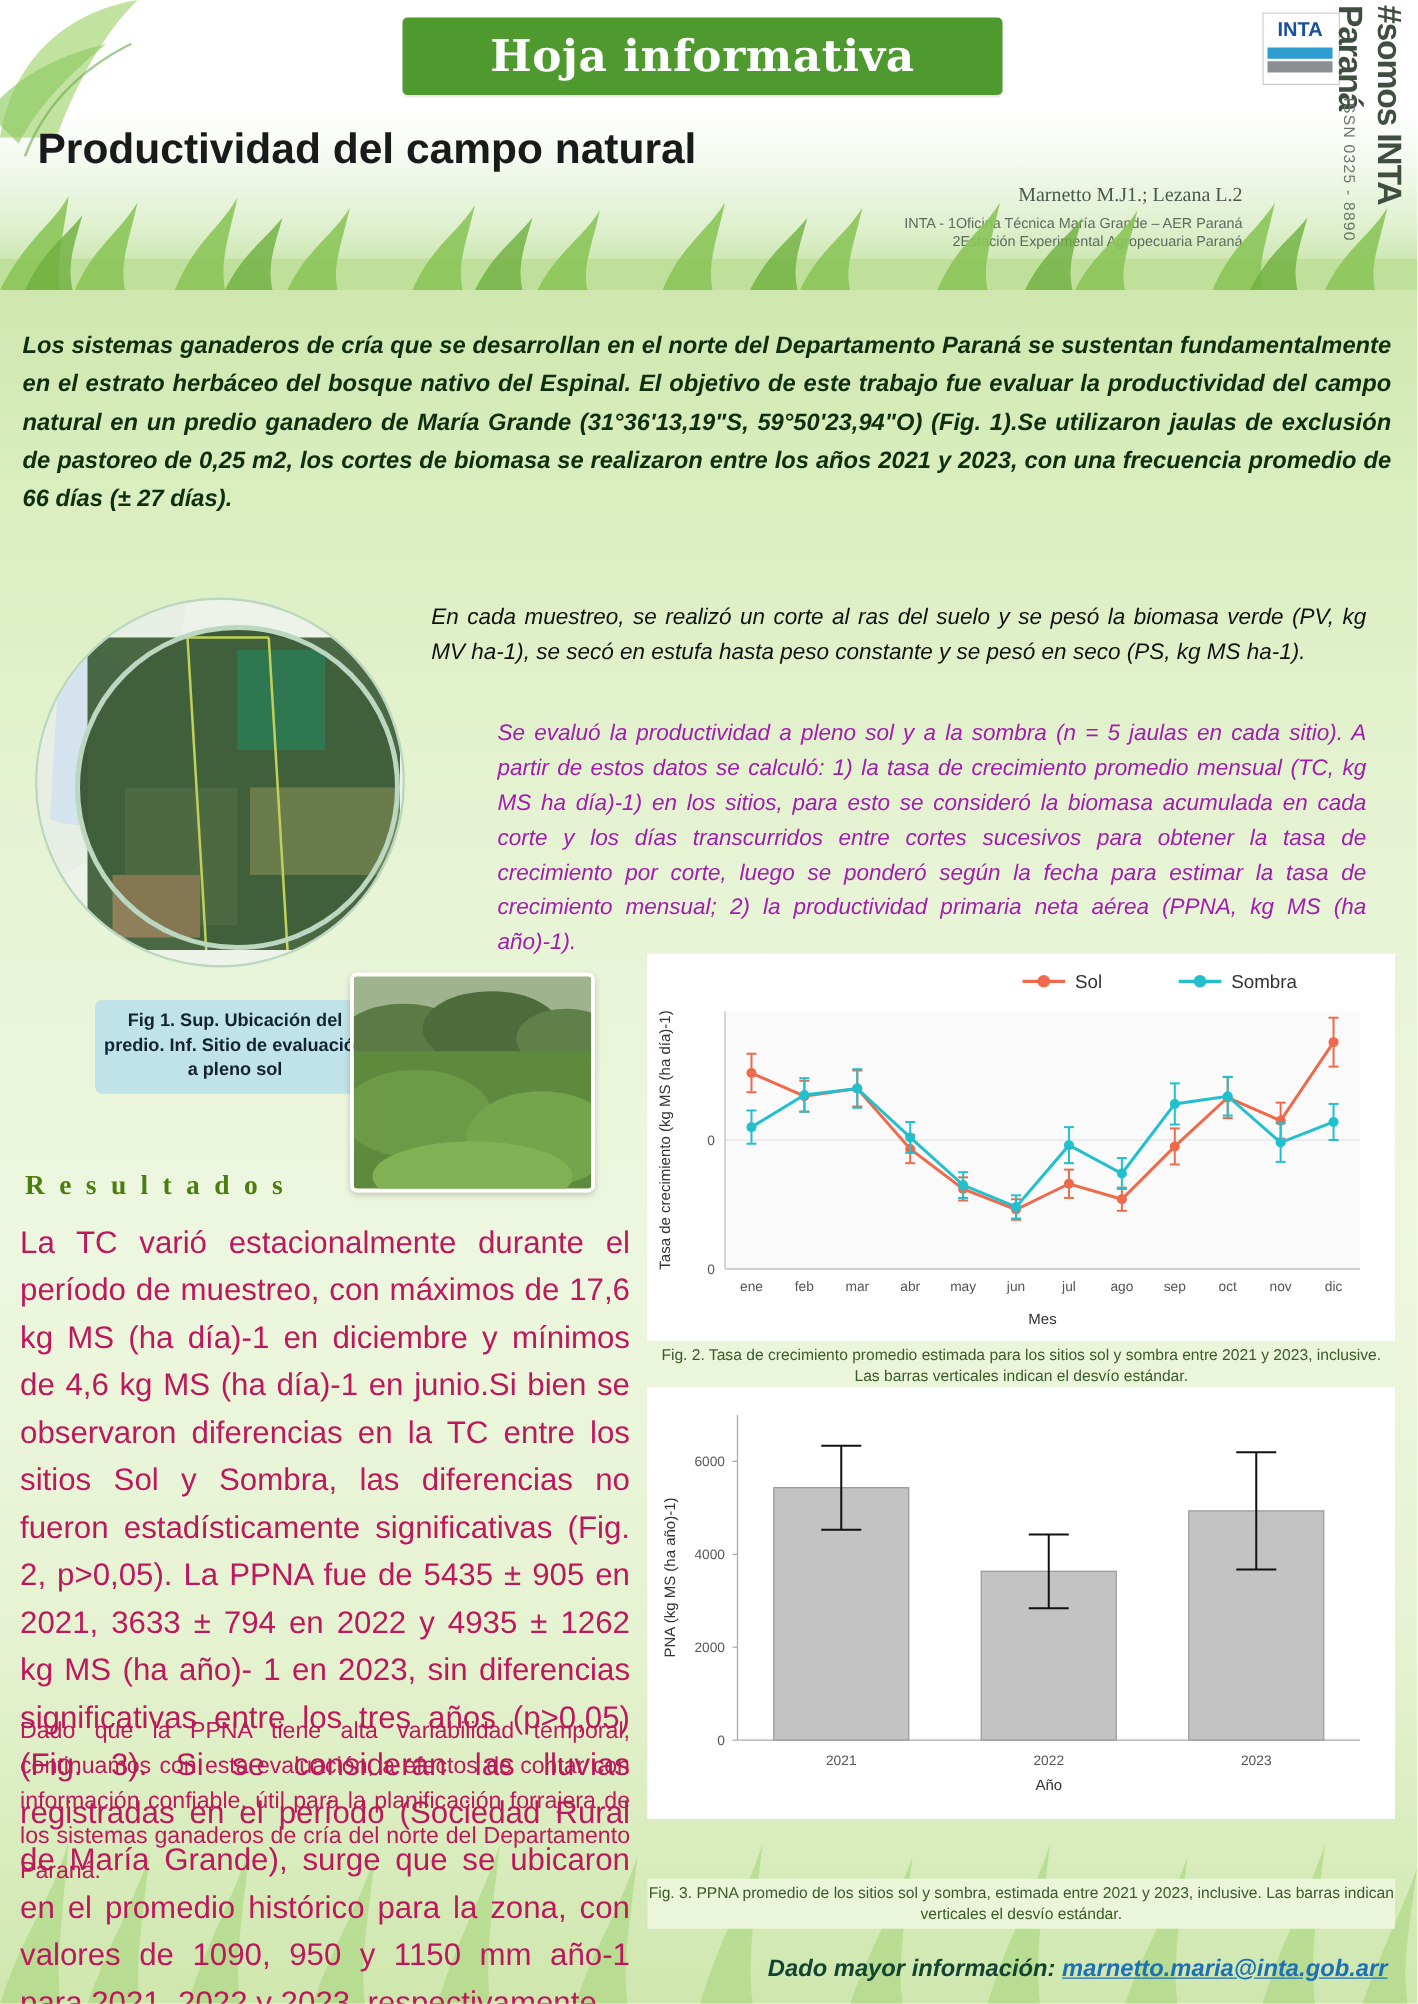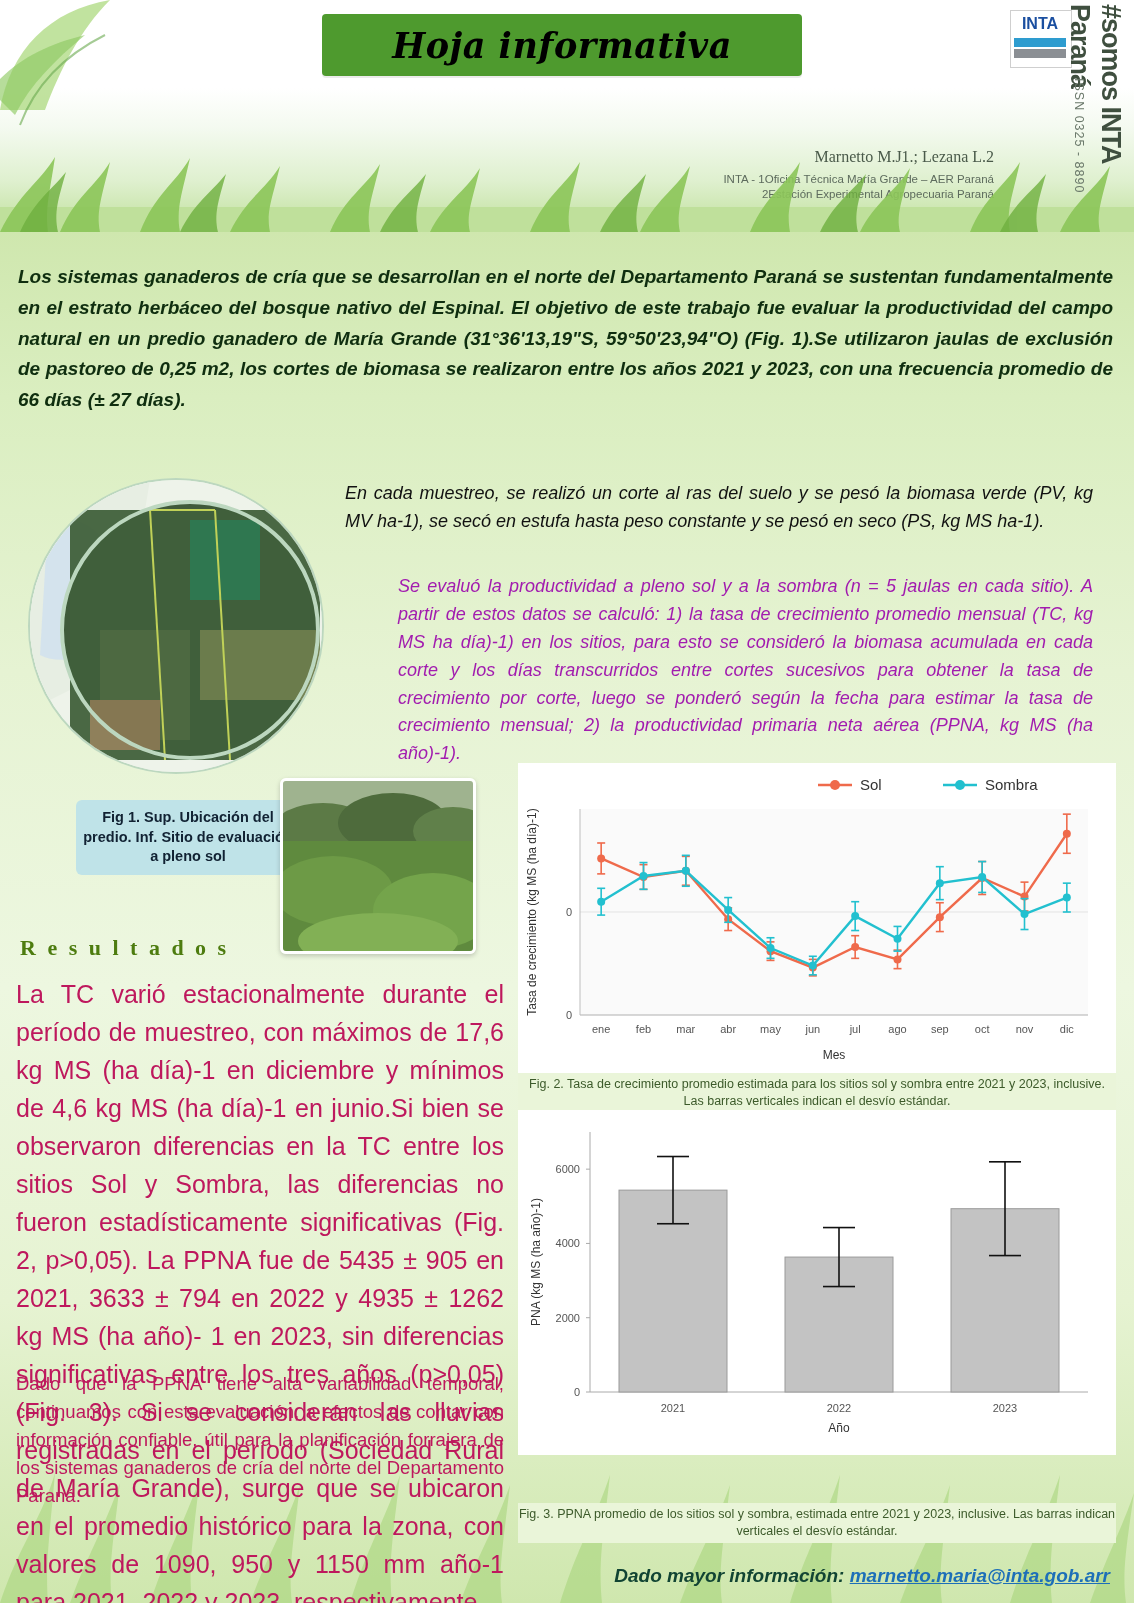--- a/index.html
+++ b/index.html
@@ -21,22 +21,22 @@
     background:#4e9a2e;border-radius:4px;
     box-shadow:0 2px 0 rgba(0,0,0,.08);
     display:flex;align-items:center;justify-content:center;
   }
   .ribbon::before,.ribbon::after{
     content:"";position:absolute;top:10px;width:26px;height:42px;background:#d9e24a;z-index:-1;
   }
   .ribbon::before{left:-18px;clip-path:polygon(0 0,100% 12%,100% 88%,0 100%,22% 50%);}
   .ribbon::after{right:-18px;clip-path:polygon(100% 0,0 12%,0 88%,100% 100%,78% 50%);}
   .ribbon span{
-    font-family:"DejaVu Serif", serif;font-style:italic;font-weight:bold;
-    font-size:35px;color:#000000;letter-spacing:.5px;
+    font-family:"DejaVu Serif", serif;font-weight:bold;
+    font-size:35px;color:#ffffff;letter-spacing:.5px;
   }
   .title{
     position:absolute;left:30px;top:100px;font-size:34px;font-weight:bold;color:#1a1a1a;
     font-family:"Liberation Sans", sans-serif;
   }
   .subtitle{
     position:absolute;left:36px;top:152px;font-size:26px;font-style:italic;color:#1a1a1a;
     font-family:"Liberation Sans", sans-serif;
   }
   .authors{
@@ -150,20 +150,21 @@
   <svg class="leafdeco" viewBox="0 0 150 140">
     <path d="M10 120 C20 60 60 20 120 10 C90 40 70 80 55 120 Z" fill="#9fd36a" opacity=".75"></path>
     <path d="M0 100 C25 70 55 55 95 45 C65 70 40 95 25 125 Z" fill="#7cc24a" opacity=".65"></path>
     <path d="M30 135 C45 95 75 65 115 45" stroke="#4e9a2e" stroke-width="2" fill="none" opacity=".6"></path>
   </svg>
 
   <div class="ribbon">
     <span>Hoja informativa</span>
   </div>
 
+  <div class="title">Productividad del campo natural</div>
   <div class="authors">Marnetto M.J1.; Lezana L.2</div>
   <div class="affil">
     <div>INTA - 1Oficina Técnica María Grande – AER Paraná</div>
     <div>2Estación Experimental Agropecuaria Paraná</div>
   </div>
 
   <div class="intalogo">
     <svg width="58" height="54" viewBox="0 0 58 54">
       <rect x="0" y="0" width="58" height="24" fill="#ffffff"></rect>
       <text x="29" y="18" text-anchor="middle" font-size="16" font-weight="bold" fill="#1b4fa0" font-family="Liberation Sans, sans-serif">INTA</text>

